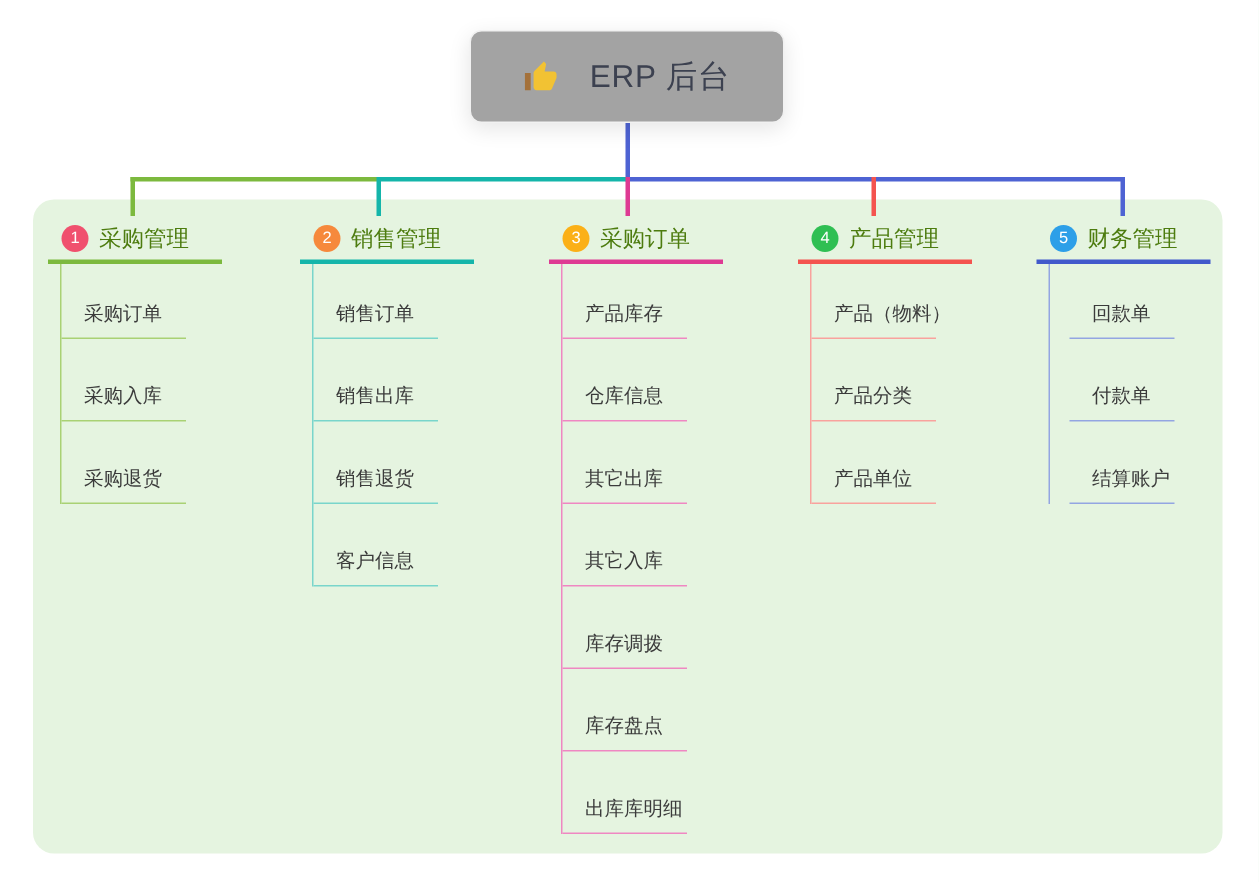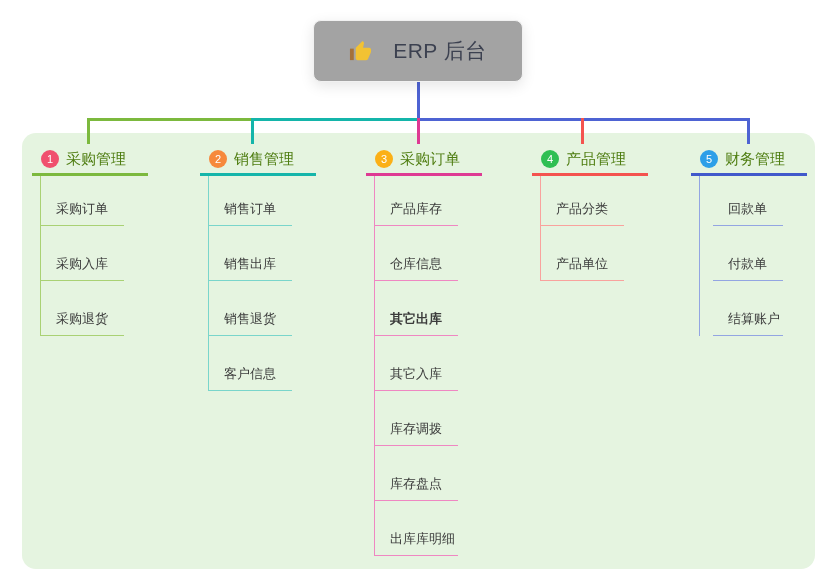--- a/index.html
+++ b/index.html
@@ -149,34 +149,35 @@
   </div>
 
   <div class="branch-col" style="left:366px;">
     <div class="branch-header" style="border-bottom-color: rgb(222, 58, 147);">
       <span class="badge" style="background-color: rgb(251, 176, 23);">3</span>
       <span class="branch-title">采购订单</span>
     </div>
     <div class="children" style="border-left-color: rgb(239, 135, 194);">
       <div class="child-item" style="border-bottom-color: rgb(239, 135, 194);">产品库存</div>
       <div class="child-item" style="border-bottom-color: rgb(239, 135, 194);">仓库信息</div>
-      <div class="child-item" style="border-bottom-color: rgb(239, 135, 194); font-weight: bold;">其它出库</div>
+      <div class="child-item" style="border-bottom-color: rgb(239, 135, 194);">其它出库</div>
       <div class="child-item" style="border-bottom-color: rgb(239, 135, 194);">其它入库</div>
       <div class="child-item" style="border-bottom-color: rgb(239, 135, 194);">库存调拨</div>
       <div class="child-item" style="border-bottom-color: rgb(239, 135, 194);">库存盘点</div>
       <div class="child-item" style="border-bottom-color: rgb(239, 135, 194);">出库库明细</div>
     </div>
   </div>
 
   <div class="branch-col" style="left:532px;">
     <div class="branch-header" style="border-bottom-color: rgb(244, 83, 79);">
       <span class="badge" style="background-color: rgb(47, 191, 83);">4</span>
       <span class="branch-title">产品管理</span>
     </div>
     <div class="children" style="border-left-color: rgb(249, 162, 157);">
+      <div class="child-item" style="border-bottom-color: rgb(249, 162, 157);">产品（物料）</div>
       <div class="child-item" style="border-bottom-color: rgb(249, 162, 157);">产品分类</div>
       <div class="child-item" style="border-bottom-color: rgb(249, 162, 157);">产品单位</div>
     </div>
   </div>
 
   <div class="branch-col" style="left:691px;">
     <div class="branch-header" style="border-bottom-color: rgb(65, 89, 203);">
       <span class="badge" style="background-color: rgb(45, 159, 232);">5</span>
       <span class="branch-title">财务管理</span>
     </div>

